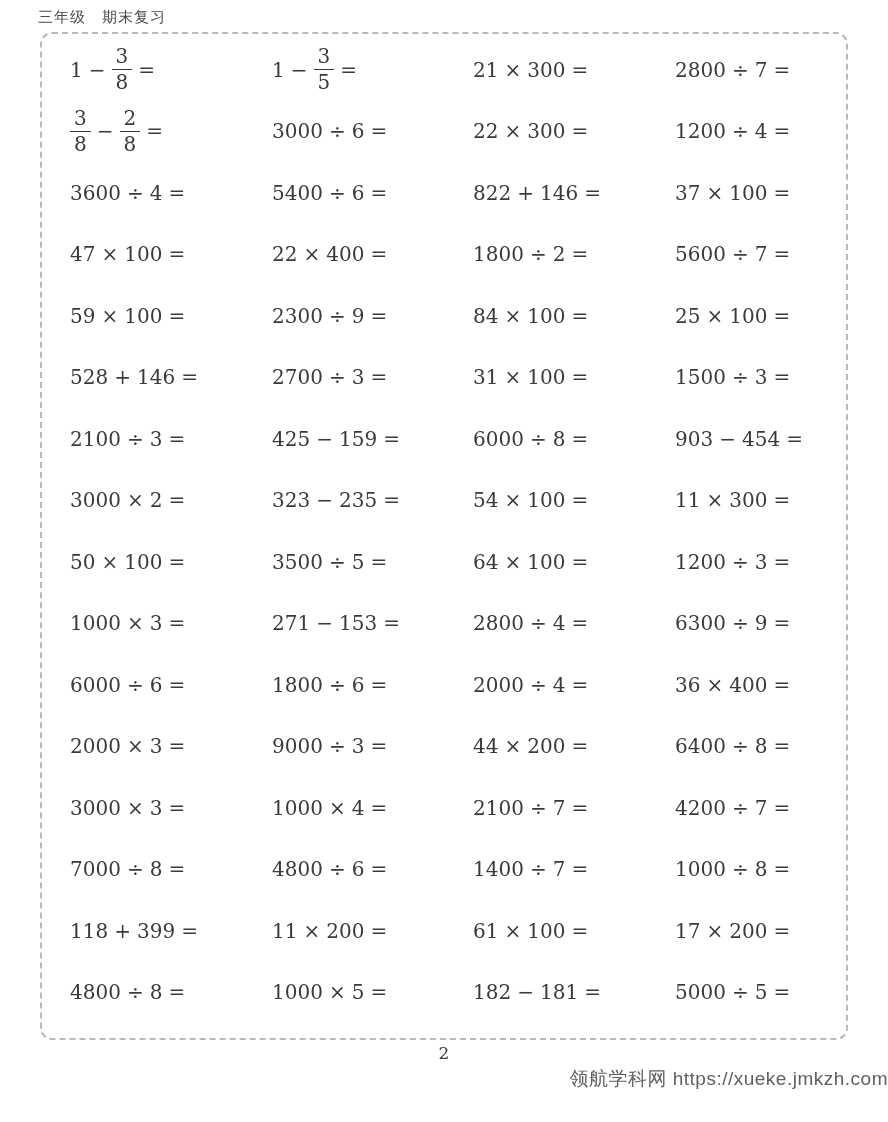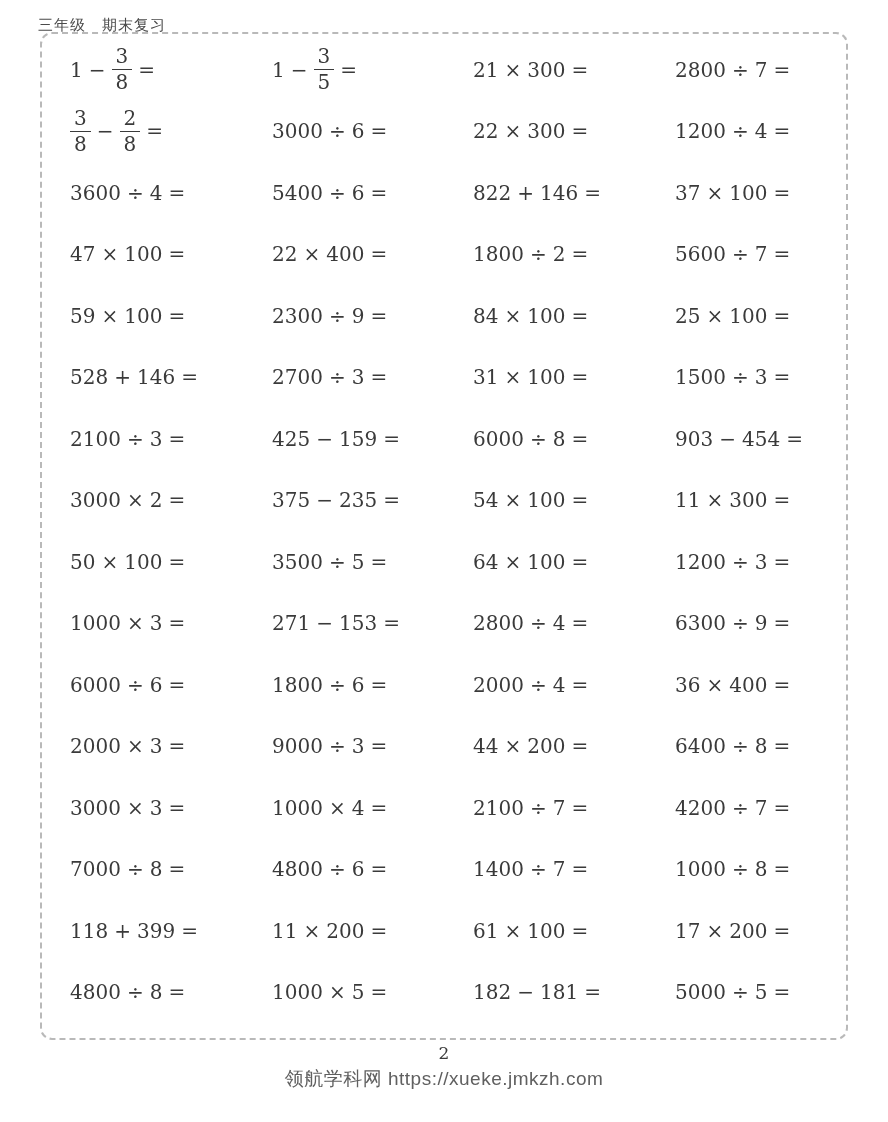--- a/index.html
+++ b/index.html
@@ -6,21 +6,21 @@
   .page {
     position: relative;
     width: 888px;
     height: 1122px;
     background: #ffffff;
     font-family: "DejaVu Serif", serif;
     overflow: hidden;
   }
   .header-title {
     position: absolute;
-    top: 16px;
+    top: 8px;
     left: 38px;
     font-family: "Liberation Sans", sans-serif;
     font-size: 15px;
     color: #4a4a4a;
     letter-spacing: 1px;
   }
   .sheet {
     position: absolute;
     left: 40px;
     top: 32px;
@@ -63,21 +63,21 @@
     width: 100%;
     text-align: center;
     font-size: 17px;
     color: #3a3a3a;
   }
   .site-credit {
     position: absolute;
     top: 1066px;
     left: 0;
     width: 100%;
-    text-align: center;
+    text-align: right;
     font-family: "Liberation Sans", sans-serif;
     font-size: 19px;
     color: #606060;
     letter-spacing: 0.5px;
   }
 </style>
 </head>
 <body>
 
 <div class="page">
@@ -266,21 +266,21 @@
           <span class="tok">454</span>
           <span class="tok">=</span>
         </div>
         <div class="problem">
           <span class="tok">3000</span>
           <span class="tok">×</span>
           <span class="tok">2</span>
           <span class="tok">=</span>
         </div>
         <div class="problem">
-          <span class="tok">375</span>
+          <span class="tok">323</span>
           <span class="tok">−</span>
           <span class="tok">235</span>
           <span class="tok">=</span>
         </div>
         <div class="problem">
           <span class="tok">54</span>
           <span class="tok">×</span>
           <span class="tok">100</span>
           <span class="tok">=</span>
         </div>

